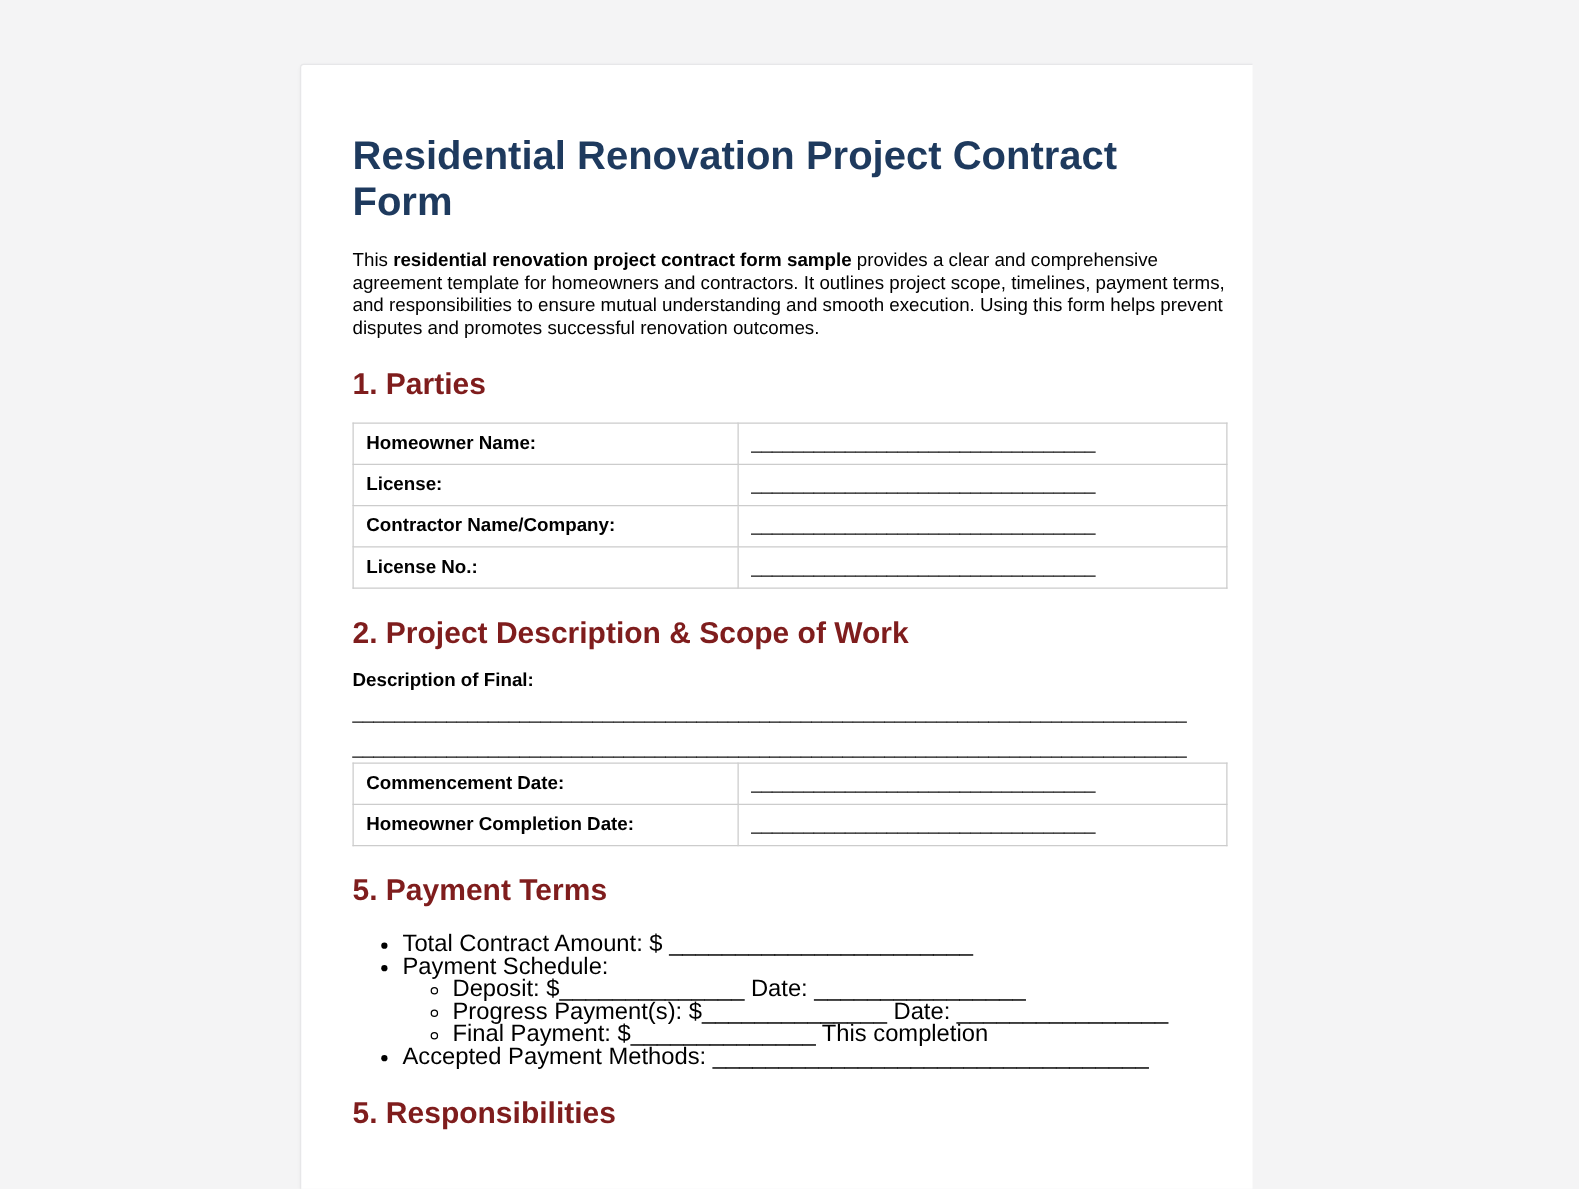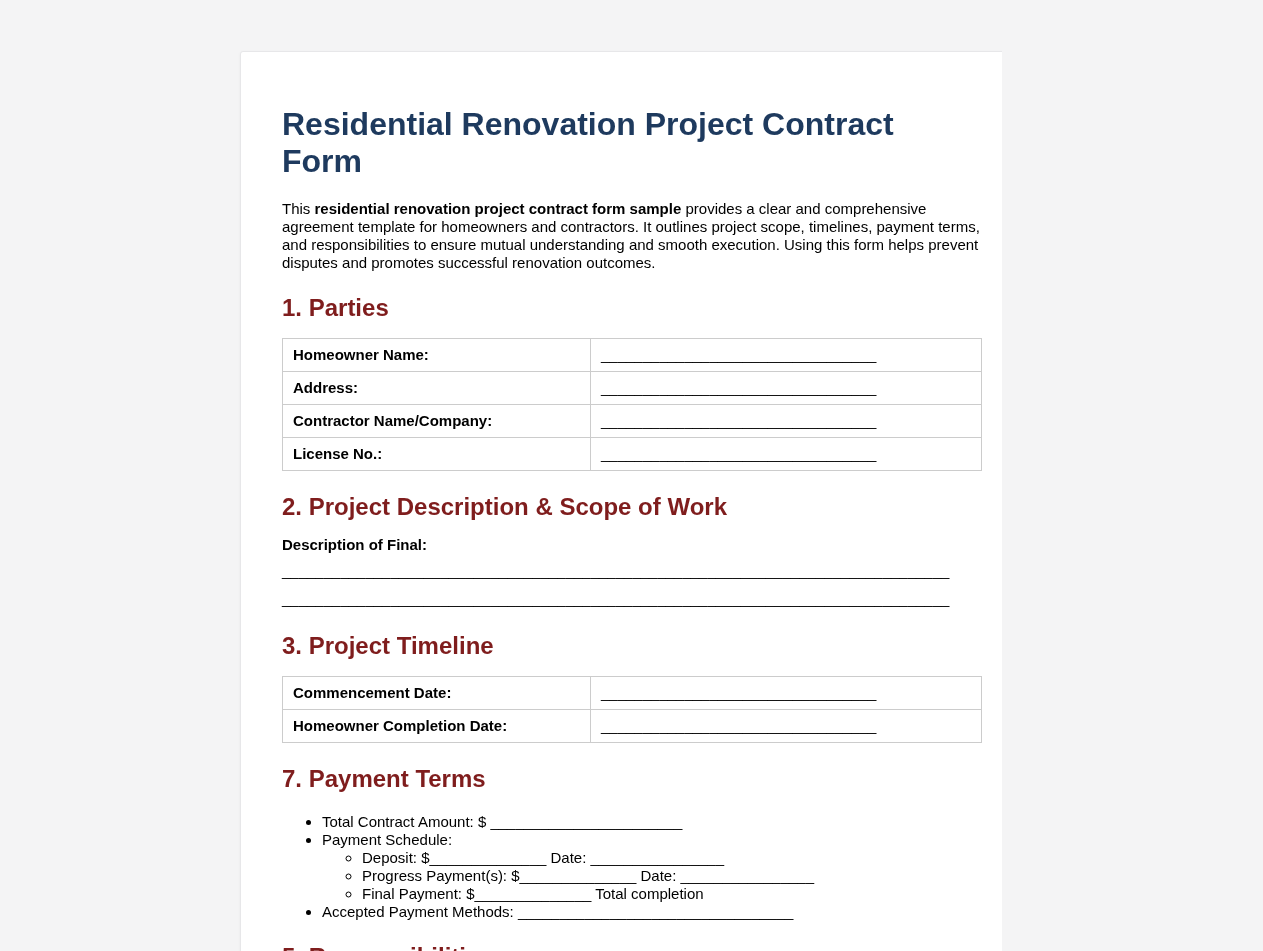--- a/index.html
+++ b/index.html
@@ -70,21 +70,21 @@
   }
   .blank-lines {
     font-size: 15px;
     line-height: 22px;
     margin: 6px 0 0 0;
     white-space: nowrap;
   }
   ul.payment-list {
     margin: 20px 0 9px 0;
     padding-left: 40px;
-    font-size: 15px;
+    font-size: 19px;
     line-height: 18px;
     list-style-type: disc;
   }
   ul.payment-sublist {
     margin: 0;
     padding-left: 40px;
     list-style-type: circle;
   }
   ul.payment-list li { white-space: nowrap; }
 </style>
@@ -100,66 +100,65 @@
 
     <h2 class="section-heading">1. Parties</h2>
 
     <table class="form-table">
       <tbody>
         <tr>
           <td class="label-cell">Homeowner Name:</td>
           <td class="value-cell">_________________________________</td>
         </tr>
         <tr>
-          <td class="label-cell">Address:</td>
+          <td class="label-cell">License:</td>
           <td class="value-cell">_________________________________</td>
         </tr>
         <tr>
           <td class="label-cell">Contractor Name/Company:</td>
           <td class="value-cell">_________________________________</td>
         </tr>
         <tr>
           <td class="label-cell">License No.:</td>
           <td class="value-cell">_________________________________</td>
         </tr>
       </tbody>
     </table>
 
     <h2 class="section-heading">2. Project Description &amp; Scope of Work</h2>
 
     <p class="desc-label">Description of Final:</p>
 
     <div class="blank-lines">________________________________________________________________________________</div>
     <div class="blank-lines">________________________________________________________________________________</div>
 
-    <h2 class="section-heading">3. Project Timeline</h2>
 
     <table class="form-table">
       <tbody>
         <tr>
           <td class="label-cell">Commencement Date:</td>
           <td class="value-cell">_________________________________</td>
         </tr>
         <tr>
           <td class="label-cell">Homeowner Completion Date:</td>
           <td class="value-cell">_________________________________</td>
         </tr>
       </tbody>
     </table>
 
-    <h2 class="section-heading">7. Payment Terms</h2>
+    <h2 class="section-heading">5. Payment Terms</h2>
 
     <ul class="payment-list">
       <li>Total Contract Amount: $ _______________________</li>
       <li>
         <span>Payment Schedule:</span>
         <ul class="payment-sublist">
           <li>Deposit: $______________ Date: ________________</li>
           <li>Progress Payment(s): $______________ Date: ________________</li>
-          <li>Final Payment: $______________ Total completion</li>
+          <li>Final Payment: $______________ This completion</li>
         </ul>
       </li>
       <li>Accepted Payment Methods: _________________________________</li>
     </ul>
 
     <h2 class="section-heading">5. Responsibilities</h2>
 
   </div>
 </div>
 

